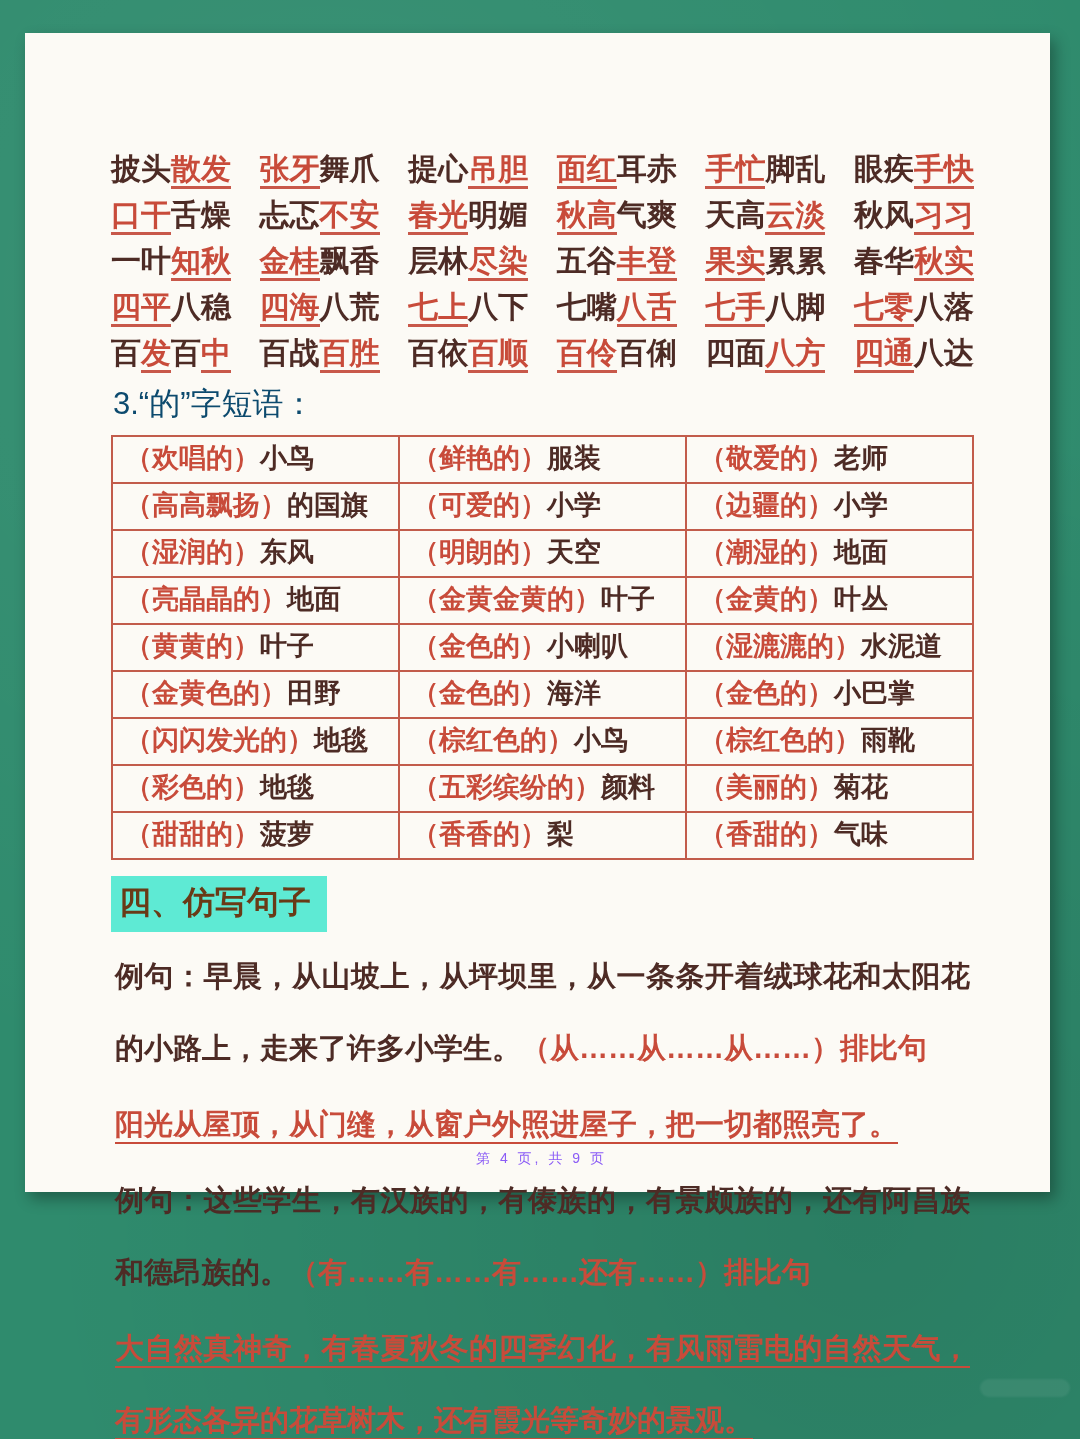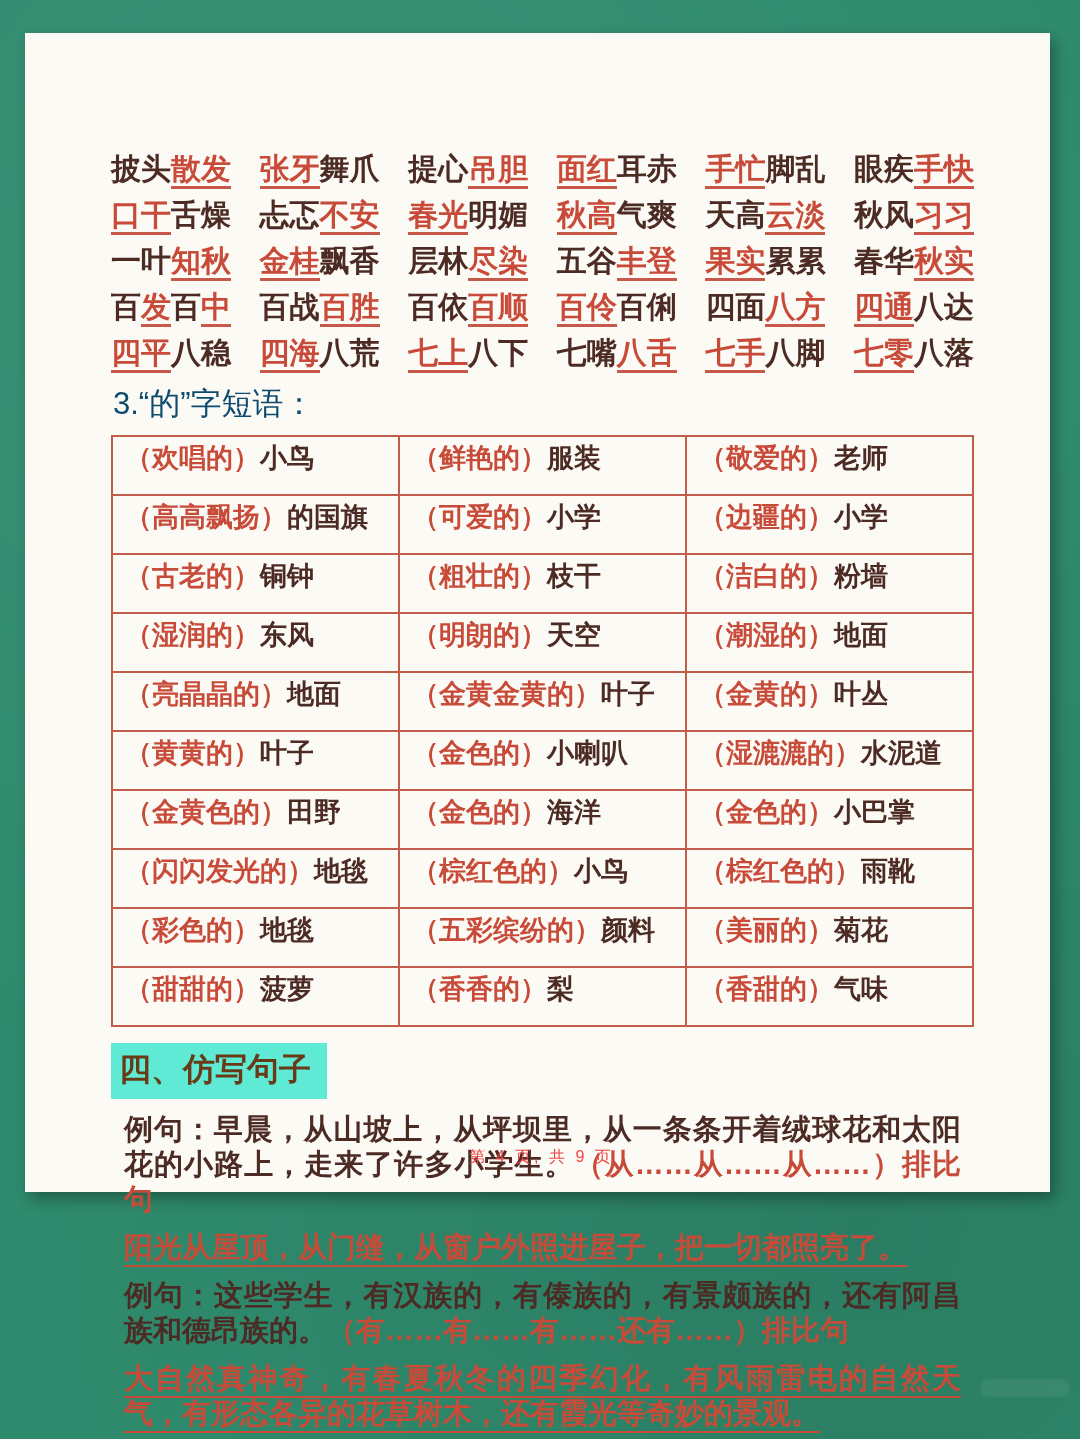--- a/index.html
+++ b/index.html
@@ -38,56 +38,56 @@
     margin:4px 0 10px 2px;
   }
   
   table.de{
     width:100%;border-collapse:collapse;table-layout:fixed;
   }
   table.de td{
     border:2px solid #c25c4b;
     height:41px;
     font-size:27px;font-weight:600;
-    padding:0 4px 16px 12px;
+    padding:0 4px 4px 12px;
     vertical-align:middle;
     white-space:nowrap;overflow:hidden;
   }
   td .red{color:#c84b3a;}
   td .rest{color:#4d2b25;}
   
   .h4{margin:16px 0 8px 0;}
   .h4 .hl-bg{
     display:inline-block;
     background:#5eead4;
     color:#693a16;
     font-size:32px;font-weight:700;
     padding:5px 16px 7px 8px;
   }
   
   .paras{margin-top:6px;}
   .para{
-    margin:13px;
-    font-size:29px;line-height:35px;font-weight:600;
+    margin:4px;
+    font-size:29px;line-height:72px;font-weight:600;
     color:#4d2b25;
     text-align:justify;
   }
   .seg-dark{color:#4d2b25;}
   .seg-red{color:#c84b3a;}
   .seg-redline{
     color:#c84b3a;
     text-decoration:underline;
     text-decoration-thickness:2px;
     text-underline-offset:8px;
   }
   
   .footer{
     position:absolute;left:8px;right:0;bottom:24px;
     text-align:center;
-    color:#ef4444;font-size:16px;letter-spacing:3px;
+    color:#8b5cf6;font-size:14px;letter-spacing:3px;
   }
   
   .wm{
     position:absolute;right:10px;bottom:42px;width:90px;height:18px;
     background:rgba(255,255,255,0.07);
     border-radius:9px;
     filter:blur(1px);
   }
 </style>
 </head>
@@ -115,55 +115,50 @@
         </div>
         <div class="idiom-row">
           <span class="idiom"><span class="seg">一叶</span><span class="seg hl">知秋</span></span>
           <span class="idiom"><span class="seg hl">金桂</span><span class="seg">飘香</span></span>
           <span class="idiom"><span class="seg">层林</span><span class="seg hl">尽染</span></span>
           <span class="idiom"><span class="seg">五谷</span><span class="seg hl">丰登</span></span>
           <span class="idiom"><span class="seg hl">果实</span><span class="seg">累累</span></span>
           <span class="idiom"><span class="seg">春华</span><span class="seg hl">秋实</span></span>
         </div>
         <div class="idiom-row">
+          <span class="idiom"><span class="seg hl">四平</span><span class="seg">八稳</span></span>
+          <span class="idiom"><span class="seg hl">四海</span><span class="seg">八荒</span></span>
+          <span class="idiom"><span class="seg hl">七上</span><span class="seg">八下</span></span>
+          <span class="idiom"><span class="seg">七嘴</span><span class="seg hl">八舌</span></span>
+          <span class="idiom"><span class="seg hl">七手</span><span class="seg">八脚</span></span>
+          <span class="idiom"><span class="seg hl">七零</span><span class="seg">八落</span></span>
+        </div>
+        <div class="idiom-row">
           <span class="idiom"><span class="seg">百</span><span class="seg hl">发</span><span class="seg">百</span><span class="seg hl">中</span></span>
           <span class="idiom"><span class="seg">百战</span><span class="seg hl">百胜</span></span>
           <span class="idiom"><span class="seg">百依</span><span class="seg hl">百顺</span></span>
           <span class="idiom"><span class="seg hl">百伶</span><span class="seg">百俐</span></span>
           <span class="idiom"><span class="seg">四面</span><span class="seg hl">八方</span></span>
           <span class="idiom"><span class="seg hl">四通</span><span class="seg">八达</span></span>
         </div>
-        <div class="idiom-row">
-          <span class="idiom"><span class="seg hl">四平</span><span class="seg">八稳</span></span>
-          <span class="idiom"><span class="seg hl">四海</span><span class="seg">八荒</span></span>
-          <span class="idiom"><span class="seg hl">七上</span><span class="seg">八下</span></span>
-          <span class="idiom"><span class="seg">七嘴</span><span class="seg hl">八舌</span></span>
-          <span class="idiom"><span class="seg hl">七手</span><span class="seg">八脚</span></span>
-          <span class="idiom"><span class="seg hl">七零</span><span class="seg">八落</span></span>
-        </div>
       </div>
 
     <div class="h3">3.“的”字短语：</div>
 
     <table class="de">
       <tbody id="de-tbody">
           <tr>
             <td><span class="red">（欢唱的）</span><span class="rest">小鸟</span></td>
             <td><span class="red">（鲜艳的）</span><span class="rest">服装</span></td>
             <td><span class="red">（敬爱的）</span><span class="rest">老师</span></td>
           </tr>
           <tr>
             <td><span class="red">（高高飘扬）</span><span class="rest">的国旗</span></td>
             <td><span class="red">（可爱的）</span><span class="rest">小学</span></td>
             <td><span class="red">（边疆的）</span><span class="rest">小学</span></td>
-          </tr>
-          <tr>
-            <td><span class="red">（古老的）</span><span class="rest">铜钟</span></td>
-            <td><span class="red">（粗壮的）</span><span class="rest">枝干</span></td>
-            <td><span class="red">（洁白的）</span><span class="rest">粉墙</span></td>
           </tr>
           <tr>
             <td><span class="red">（湿润的）</span><span class="rest">东风</span></td>
             <td><span class="red">（明朗的）</span><span class="rest">天空</span></td>
             <td><span class="red">（潮湿的）</span><span class="rest">地面</span></td>
           </tr>
           <tr>
             <td><span class="red">（亮晶晶的）</span><span class="rest">地面</span></td>
             <td><span class="red">（金黄金黄的）</span><span class="rest">叶子</span></td>
             <td><span class="red">（金黄的）</span><span class="rest">叶丛</span></td>

